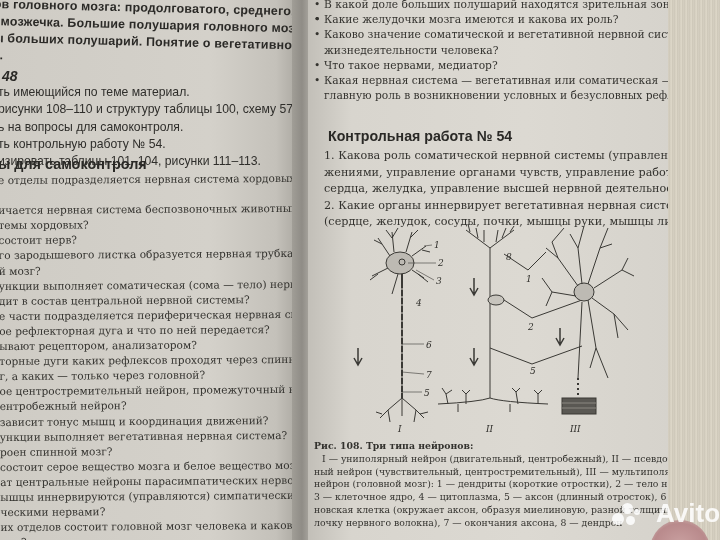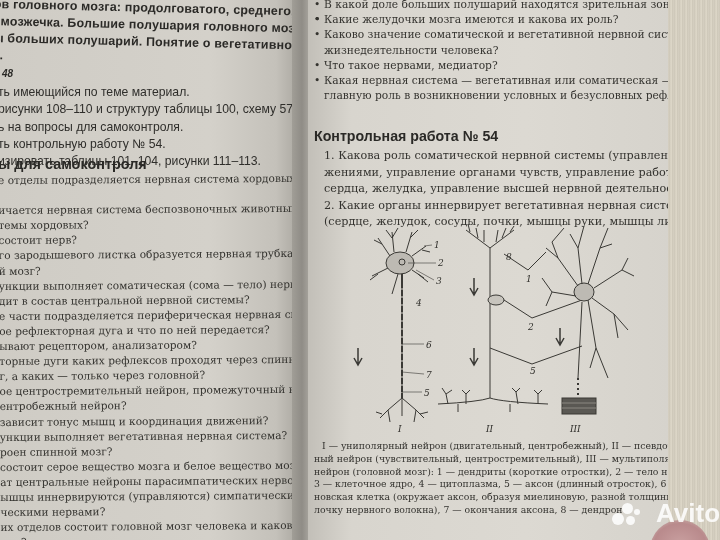--- a/index.html
+++ b/index.html
@@ -30,21 +30,21 @@
   .lp-intro {
     position:absolute; left:-6px; top:-4px; width:310px;
     font-family:"Liberation Sans", sans-serif; font-weight:bold;
     font-size:12.4px; line-height:17px; color:#2b2a27; letter-spacing:0.2px;
     transform: rotate(1.4deg); transform-origin:0 0;
   }
   .lp-intro div { white-space:nowrap; }
   .lp-lesson-num {
     position:absolute; left:2px; top:68px;
     font-family:"Liberation Sans", sans-serif; font-weight:bold; font-style:italic;
-    font-size:10px; color:#2b2a27;
+    font-size:14px; color:#2b2a27;
   }
   .lp-tasks {
     position:absolute; left:-2px; top:84px; width:300px;
     font-family:"Liberation Sans", sans-serif; font-size:12.2px; line-height:17.3px; color:#2f2e2b;
   }
   .lp-tasks div { white-space:nowrap; }
   .lp-section-title {
     position:absolute; left:-2px; top:156px;
     font-family:"Liberation Sans", sans-serif; font-weight:bold;
     font-size:14.4px; color:#2a2926;
@@ -57,21 +57,21 @@
   .lp-questions div { white-space:nowrap; overflow:hidden; }
   
   .rp-bullets {
     position:absolute; left:6px; top:-3px; width:350px;
     font-size:10.7px; line-height:15.2px; color:#34332f;
   }
   .rp-bullets .item { position:relative; padding-left:10px; white-space:nowrap; }
   .rp-bullets .item .dot { position:absolute; left:0; top:0; }
   .rp-bullets .cont { padding-left:10px; white-space:nowrap; }
   .rp-test-title {
-    position:absolute; left:6px; top:128px;
+    position:absolute; left:20px; top:128px;
     font-family:"Liberation Sans", sans-serif; font-weight:bold;
     font-size:14.2px; color:#2a2926;
   }
   .rp-test-body {
     position:absolute; left:16px; top:148px; width:338px;
     font-size:11.2px; line-height:16.6px; color:#33322e; text-align:justify;
   }
   .rp-test-body div { white-space:nowrap; }
   .figure {
     position:absolute; left:30px; top:218px; width:330px; height:215px;
@@ -220,20 +220,21 @@
         <line x1="70" y1="45" x2="98" y2="45"></line>
         <line x1="78" y1="52" x2="96" y2="62"></line>
         <line x1="64" y1="126" x2="86" y2="126"></line>
         <line x1="64" y1="154" x2="86" y2="156"></line>
         <line x1="64" y1="174" x2="84" y2="174"></line>
       </g>
     </svg>
   </div>
 
   <div class="caption">
+    <div class="cap-title">Рис. 108. Три типа нейронов:</div>
     <div class="indent">I — униполярный нейрон (двигательный, центробежный), II — псевдобиполяр-</div>
     <div>ный нейрон (чувствительный, центростремительный), III — мультиполярный</div>
     <div>нейрон (головной мозг): 1 — дендриты (короткие отростки), 2 — тело нейрона,</div>
     <div>3 — клеточное ядро, 4 — цитоплазма, 5 — аксон (длинный отросток), 6 — шван-</div>
     <div>новская клетка (окружает аксон, образуя миелиновую, разной толщины, обо-</div>
     <div>лочку нервного волокна), 7 — окончания аксона, 8 — дендрон</div>
   </div>
 </div>
 
 <div class="page-edges"></div>

